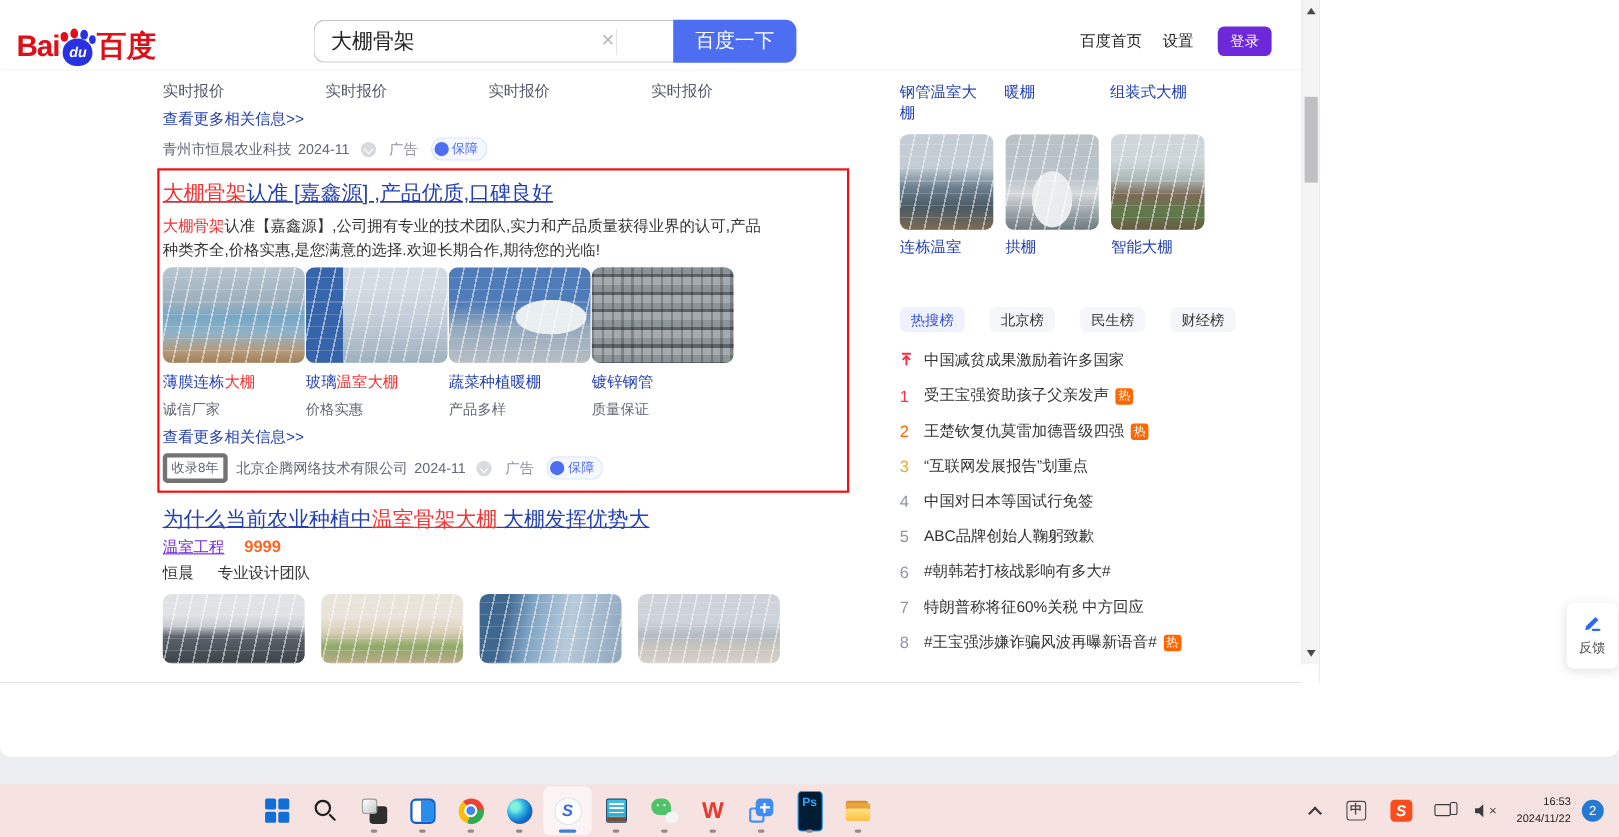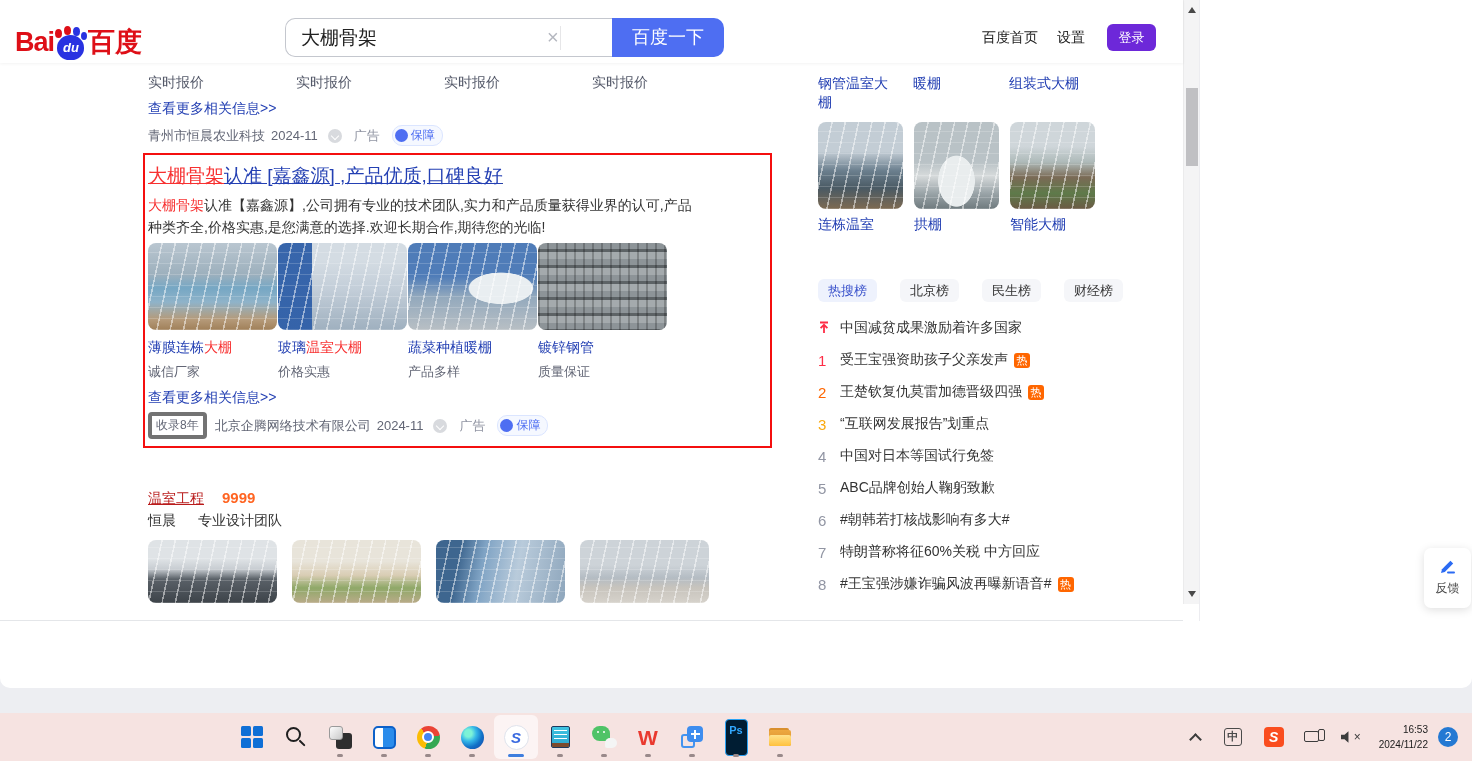--- a/index.html
+++ b/index.html
@@ -57,21 +57,21 @@
   .rtitle span{text-decoration:underline}
   .ad-title{left:148px;top:163px}
   .ad-desc{position:absolute;left:148px;top:194px;width:557px;font-size:14px;line-height:22px;color:#333;word-break:break-all}
   .cards{position:absolute;left:148px;top:243px;display:flex;gap:1px}
   .card{width:129px;cursor:pointer}
   .card .img{width:129px;height:87px;border-radius:8px}
   .card .cap{margin-top:9px;font-size:14px;white-space:nowrap}
   .card .sub{margin-top:6px;font-size:13px;color:#626675}
   .r2-title{left:148px;top:459px}
   .r2-tags{position:absolute;left:148px;top:489px;display:flex;align-items:baseline;gap:18px}
-  .r2-tags .tag{font-size:14px;color:#b91c1c;text-decoration:underline;cursor:pointer}
+  .r2-tags .tag{font-size:14px;color:#6d28d9;text-decoration:underline;cursor:pointer}
   .r2-tags .price{font-size:15px;font-weight:700;color:#ff6421}
   .r2-brand{position:absolute;left:148px;top:512px;display:flex;gap:22px;font-size:14px;color:#333}
   .imgrow2{position:absolute;left:148px;top:540px;display:flex;gap:15px}
   .imgrow2 .img{width:129px;height:63px;border-radius:8px;cursor:pointer}
 
   
   .gh{position:relative;overflow:hidden;background:#9db4c8}
   .gh::after{content:"";position:absolute;inset:0;background:repeating-linear-gradient(102deg,rgba(255,255,255,.5) 0 1.5px,rgba(255,255,255,0) 1.5px 13px),repeating-linear-gradient(0deg,rgba(255,255,255,.18) 0 1px,rgba(0,0,0,0) 1px 11px)}
   .ph-a1{background:linear-gradient(180deg,#b9c6d0 0%,#9db0bd 36%,#76a7c4 52%,#8fb3c9 68%,#b59a79 88%,#a08059 100%)}
   .ph-a2{background:linear-gradient(90deg,rgba(47,95,168,.95) 0 26%,rgba(0,0,0,0) 26%),linear-gradient(180deg,#d4dce3 0 20%,#c2cdd8 55%,#9fb0bf 100%)}
@@ -248,20 +248,23 @@
       <span class="src">北京企腾网络技术有限公司</span>
       <span class="dt">2024-11</span>
       <span class="chev-circle"></span>
       <span class="adlabel">广告</span>
       <span class="gpill">
           <span class="gcheck"></span>
           <span>保障</span>
         </span>
     </div>
 
+    <div class="rtitle r2-title">
+      <span class="blue">为什么当前农业种植中</span><span class="redkw">温室骨架大棚</span><span class="blue"> 大棚发挥优势大</span>
+    </div>
     <div class="r2-tags">
       <span class="tag">温室工程</span>
       <span class="price">9999</span>
     </div>
     <div class="r2-brand">
       <span>恒晨</span>
       <span>专业设计团队</span>
     </div>
     <div class="imgrow2">
       <div class="img gh ph-b1"></div>

